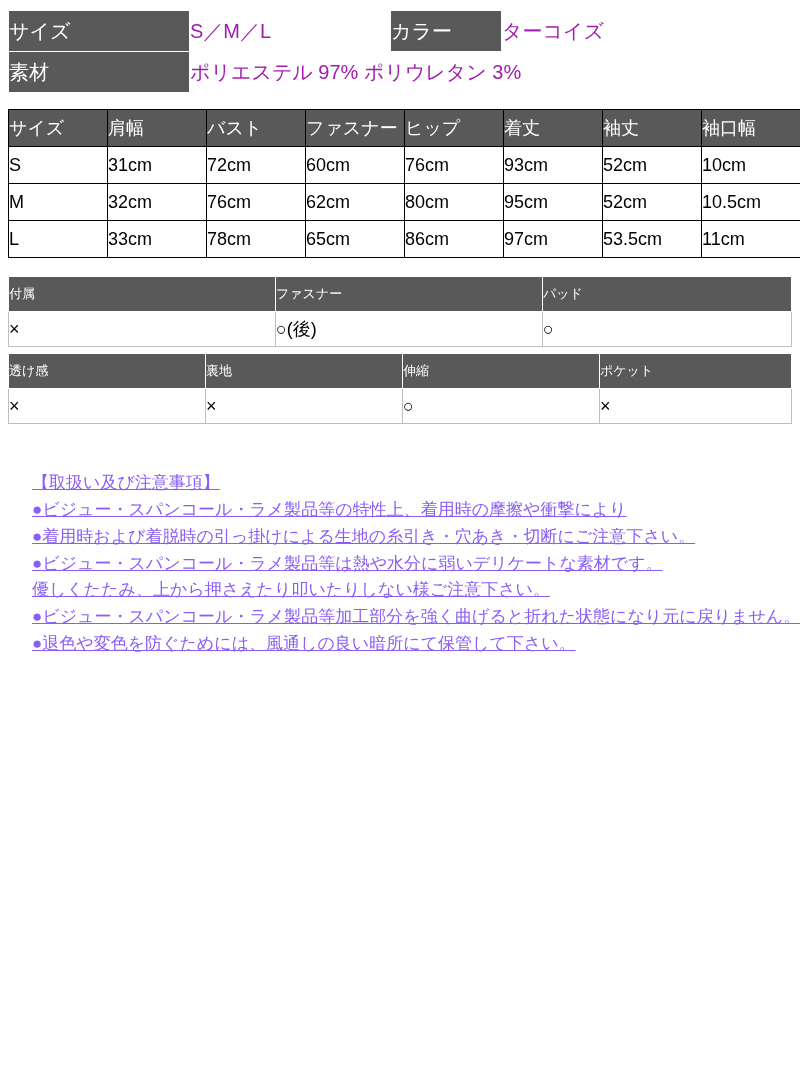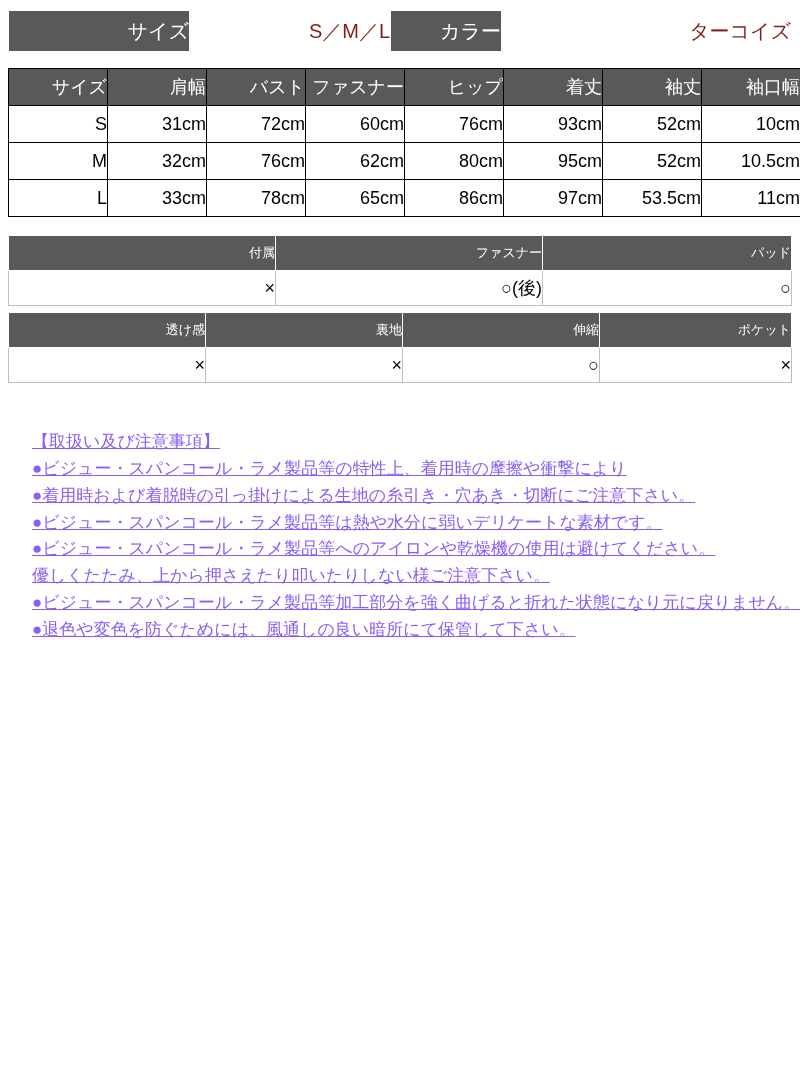--- a/index.html
+++ b/index.html
@@ -20,34 +20,34 @@
     box-sizing: border-box;
     padding: 10px 8px 0 8px;
   }
   table {
     border-collapse: collapse;
     width: 784px;
     table-layout: fixed;
   }
   td, th {
     border: 1px solid #ffffff;
-    text-align: right;
+    text-align: left;
     vertical-align: middle;
     font-weight: normal;
     font-size: 19px;
     padding: 0;
     height: 36px;
   }
   .hdr {
     background: #595959;
     color: #ffffff;
   }
   .cell {
     background: #ffffff;
-    color: #7f1d1d;
+    color: #a21caf;
   }
   
   .spec-table td { height: 40px; font-size: 20px; }
   .spec-table .hdr { background: #595959; }
 
   
   .meas-table { margin-top: 16px; }
   .meas-table td, .meas-table th {
     border: 1px solid #000000;
     height: 36px;
@@ -95,20 +95,24 @@
 
 <div class="page">
 
   <table class="spec-table">
     <tbody>
       <tr>
         <td class="hdr" style="width:180px">サイズ</td>
         <td class="cell" style="width:200px">S／M／L</td>
         <td class="hdr" style="width:110px">カラー</td>
         <td class="cell">ターコイズ</td>
+      </tr>
+      <tr>
+        <td class="hdr">素材</td>
+        <td class="cell" colspan="3">ポリエステル 97%  ポリウレタン 3%</td>
       </tr>
     </tbody>
   </table>
 
   <table class="meas-table">
     <thead>
       <tr>
         <td style="width:98px">サイズ</td>
         <td style="width:98px">肩幅</td>
         <td style="width:98px">バスト</td>
@@ -183,19 +187,18 @@
         <td class="val">×</td>
       </tr>
     </tbody>
   </table>
 
   <div class="notes">
     <p class="title">【取扱い及び注意事項】</p>
     <p>●ビジュー・スパンコール・ラメ製品等の特性上、着用時の摩擦や衝撃により</p>
     <p>●着用時および着脱時の引っ掛けによる生地の糸引き・穴あき・切断にご注意下さい。</p>
     <p>●ビジュー・スパンコール・ラメ製品等は熱や水分に弱いデリケートな素材です。</p>
-    <p>●ビジュー・スパンコール・ラメ製品等へのアイロンや乾燥機の使用は避けてください。</p>
     <p>優しくたたみ、上から押さえたり叩いたりしない様ご注意下さい。</p>
     <p>●ビジュー・スパンコール・ラメ製品等加工部分を強く曲げると折れた状態になり元に戻りません。</p>
     <p>●退色や変色を防ぐためには、風通しの良い暗所にて保管して下さい。</p>
   </div>
 
 </div>
 
 </body></html>

